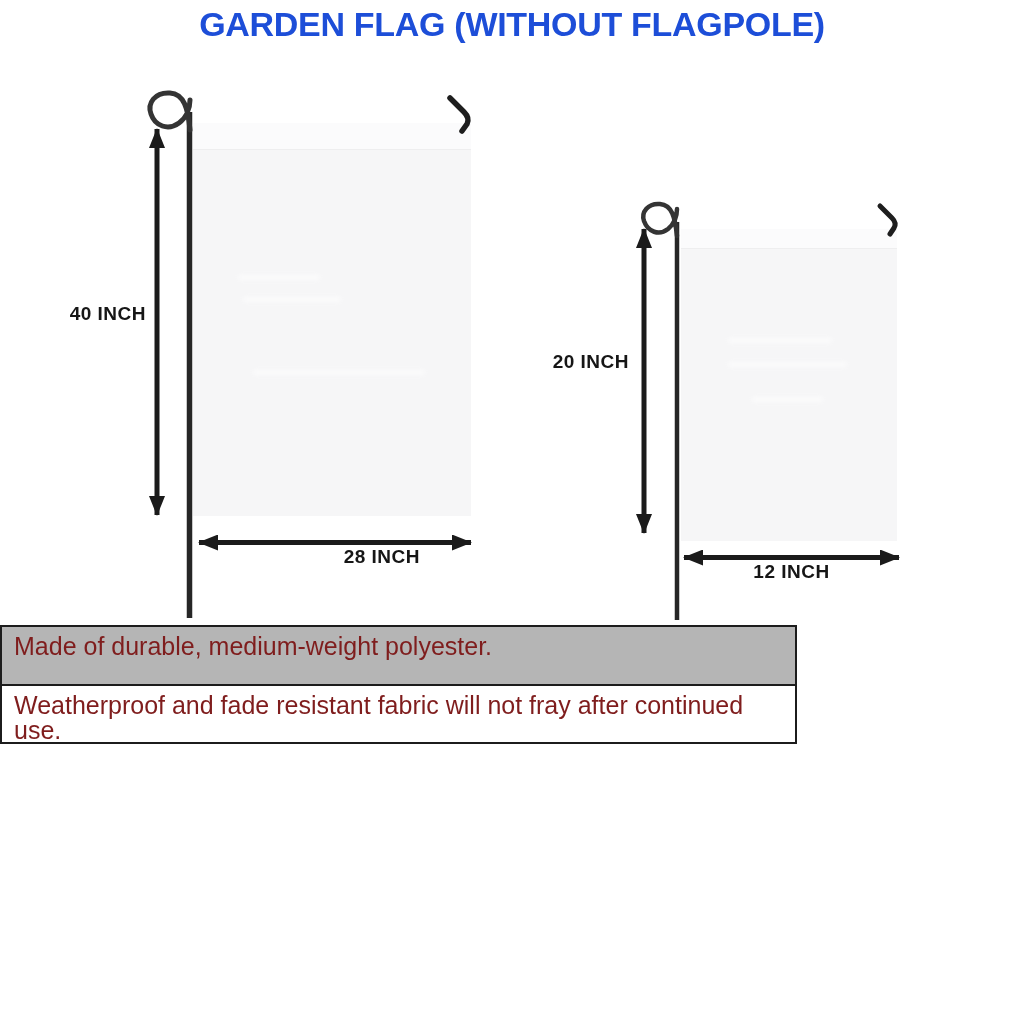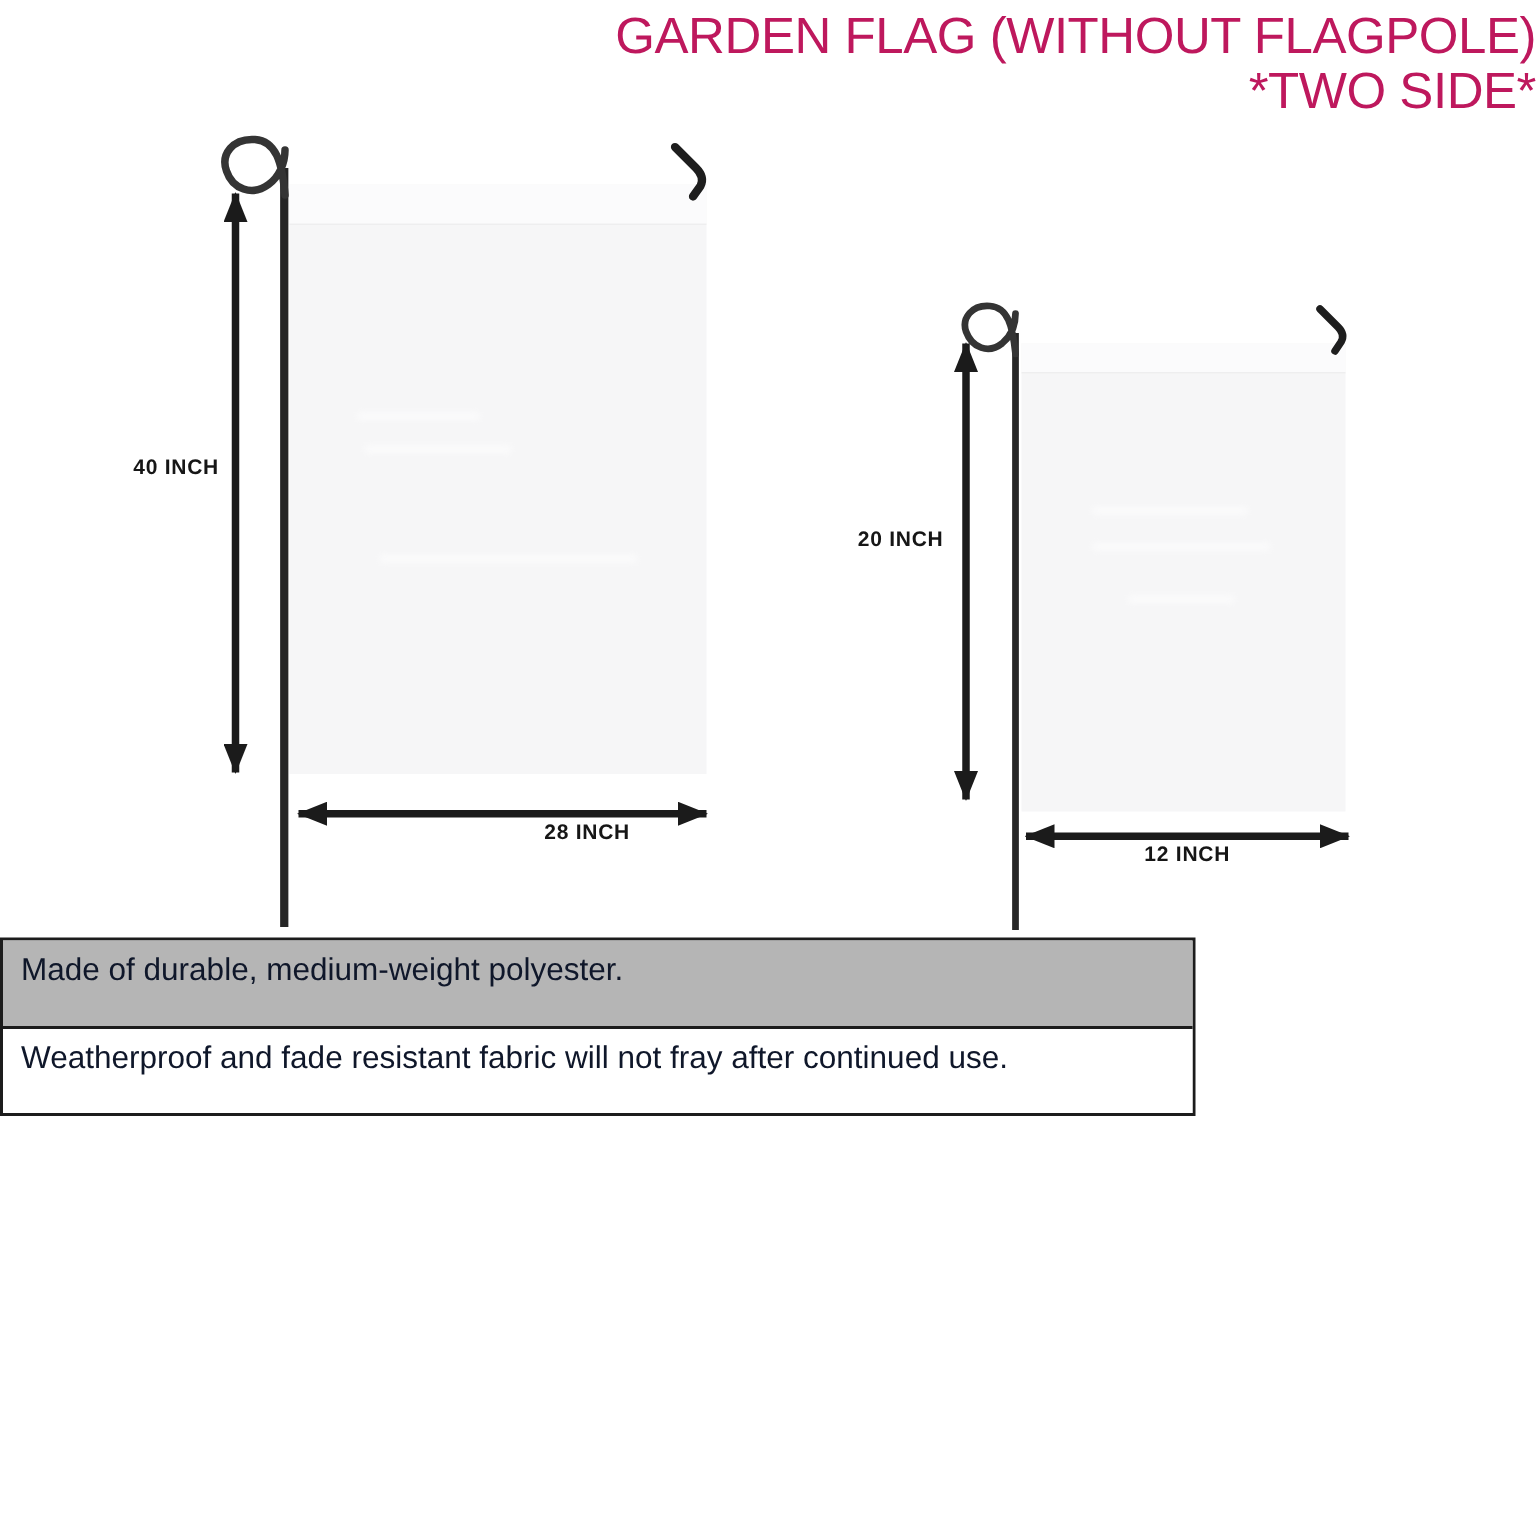--- a/index.html
+++ b/index.html
@@ -9,26 +9,26 @@
     height: 1024px;
     background: #ffffff;
     overflow: hidden;
     font-family: "Liberation Sans", sans-serif;
   }
 
   
   .title {
     position: absolute;
     top: 6px; left: 0; width: 100%;
-    text-align: right;
-    font-weight: normal;
+    text-align: center;
+    font-weight: bold;
     font-size: 34px;
     line-height: 37px;
     letter-spacing: -0.3px;
-    color: #be185d;
+    color: #1d4ed8;
   }
 
   
   .flag {
     position: absolute;
     background: #f6f6f7;
   }
   .flag-large { left: 193px; top: 123px; width: 278px; height: 393px; }
   .flag-small { left: 681px; top: 229px; width: 216px; height: 312px; }
   .sleeve {
@@ -56,21 +56,21 @@
   }
   .pole   { stroke: #262626; fill: none; }
   .loop   { stroke: #343434; fill: none; }
   .hook   { stroke: #1e1e1e; fill: none; }
   .dimline{ stroke: #1b1b1b; fill: none; }
 
   
   .dim-label {
     position: absolute;
     font-weight: bold;
-    font-size: 14px;
+    font-size: 19px;
     letter-spacing: 0.5px;
     color: #161616;
     white-space: nowrap;
   }
   .label-40 { left: 58px;  top: 303px; width: 88px;  text-align: right; }
   .label-28 { left: 240px; top: 546px; width: 180px; text-align: right; }
   .label-18 { left: 543px; top: 351px; width: 86px;  text-align: right; }
   .label-12 { left: 700px; top: 561px; width: 183px; text-align: center; }
 
   
@@ -80,37 +80,36 @@
     width: 797px;
     box-sizing: border-box;
     border: 2px solid #1c1c1c;
     background: #ffffff;
   }
   .spec-row {
     box-sizing: border-box;
     height: 58.6px;
     border-bottom: 2px solid #1c1c1c;
     padding: 7px 8px 0 12px;
-    font-size: 21px;
+    font-size: 25px;
     line-height: 25px;
-    color: #0f172a;
+    color: #7f1d1d;
     background: #ffffff;
     overflow: hidden;
   }
   .spec-row:last-child { border-bottom: none; height: 56.6px; }
   .spec-row.gray { background: #b5b5b5; }
 </style>
 </head>
 <body>
 
 <div class="canvas">
 
   <div class="title">
     <div>GARDEN FLAG (WITHOUT FLAGPOLE)</div>
-    <div>*TWO SIDE*</div>
   </div>
 
   <div class="flag flag-large">
     <div class="sleeve sleeve-large"></div>
     <div class="streak" style="left:45px; top:152px; width:82px;"></div>
     <div class="streak" style="left:50px; top:174px; width:98px;"></div>
     <div class="streak" style="left:60px; top:247px; width:172px;"></div>
   </div>
 
   <div class="flag flag-small">

